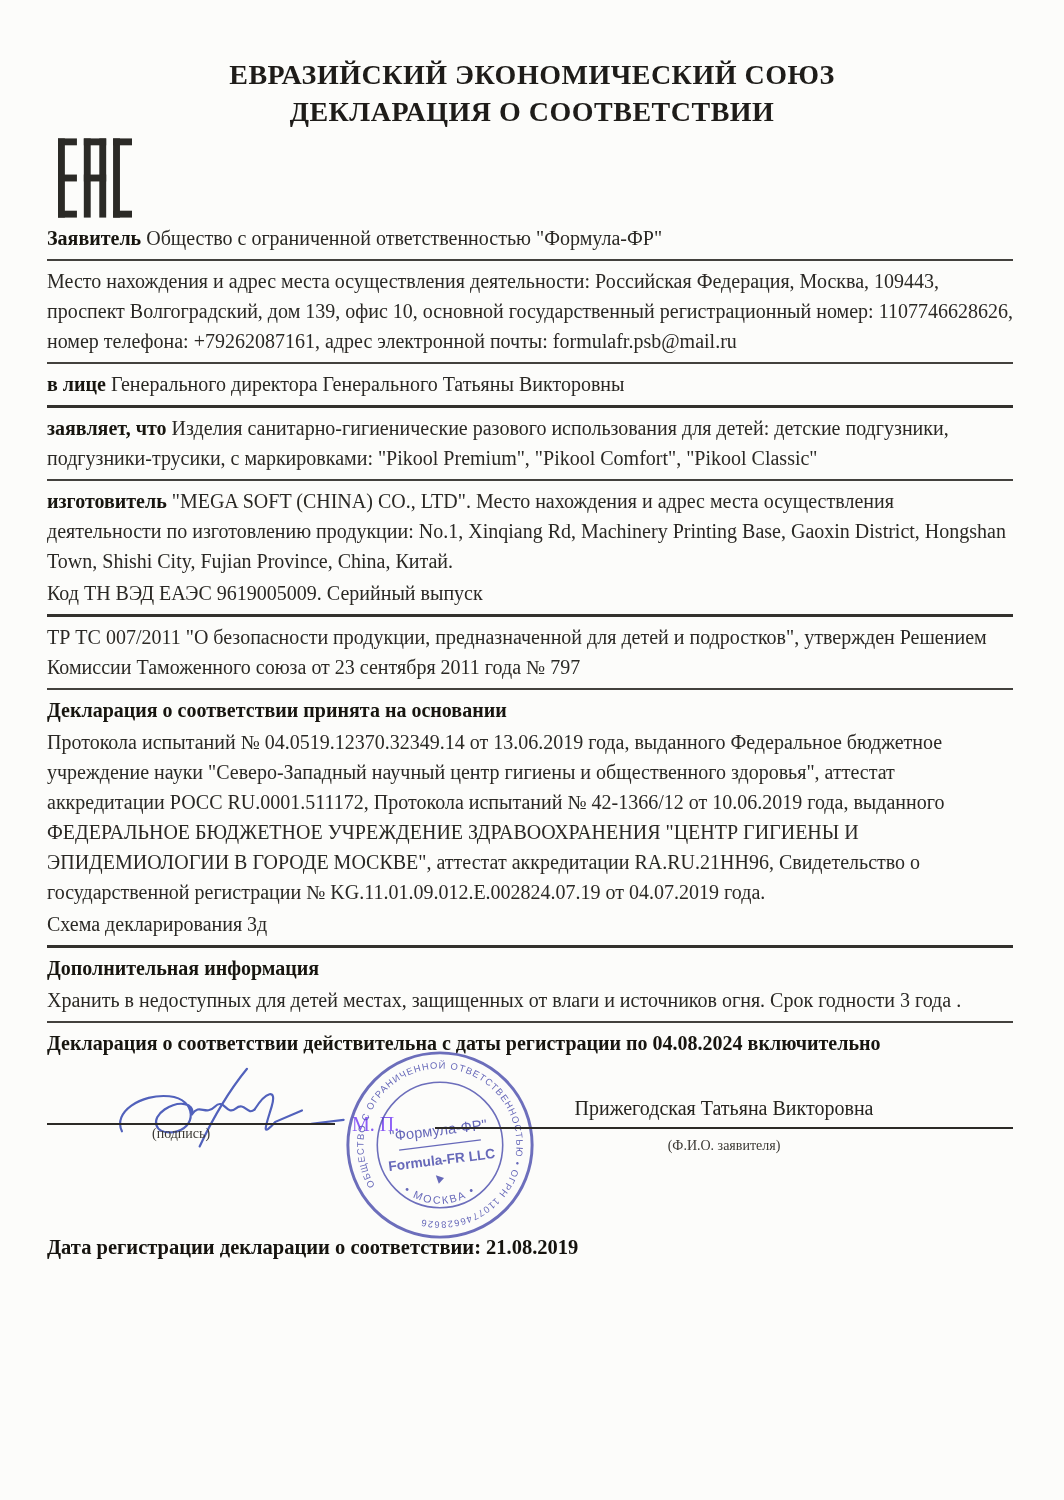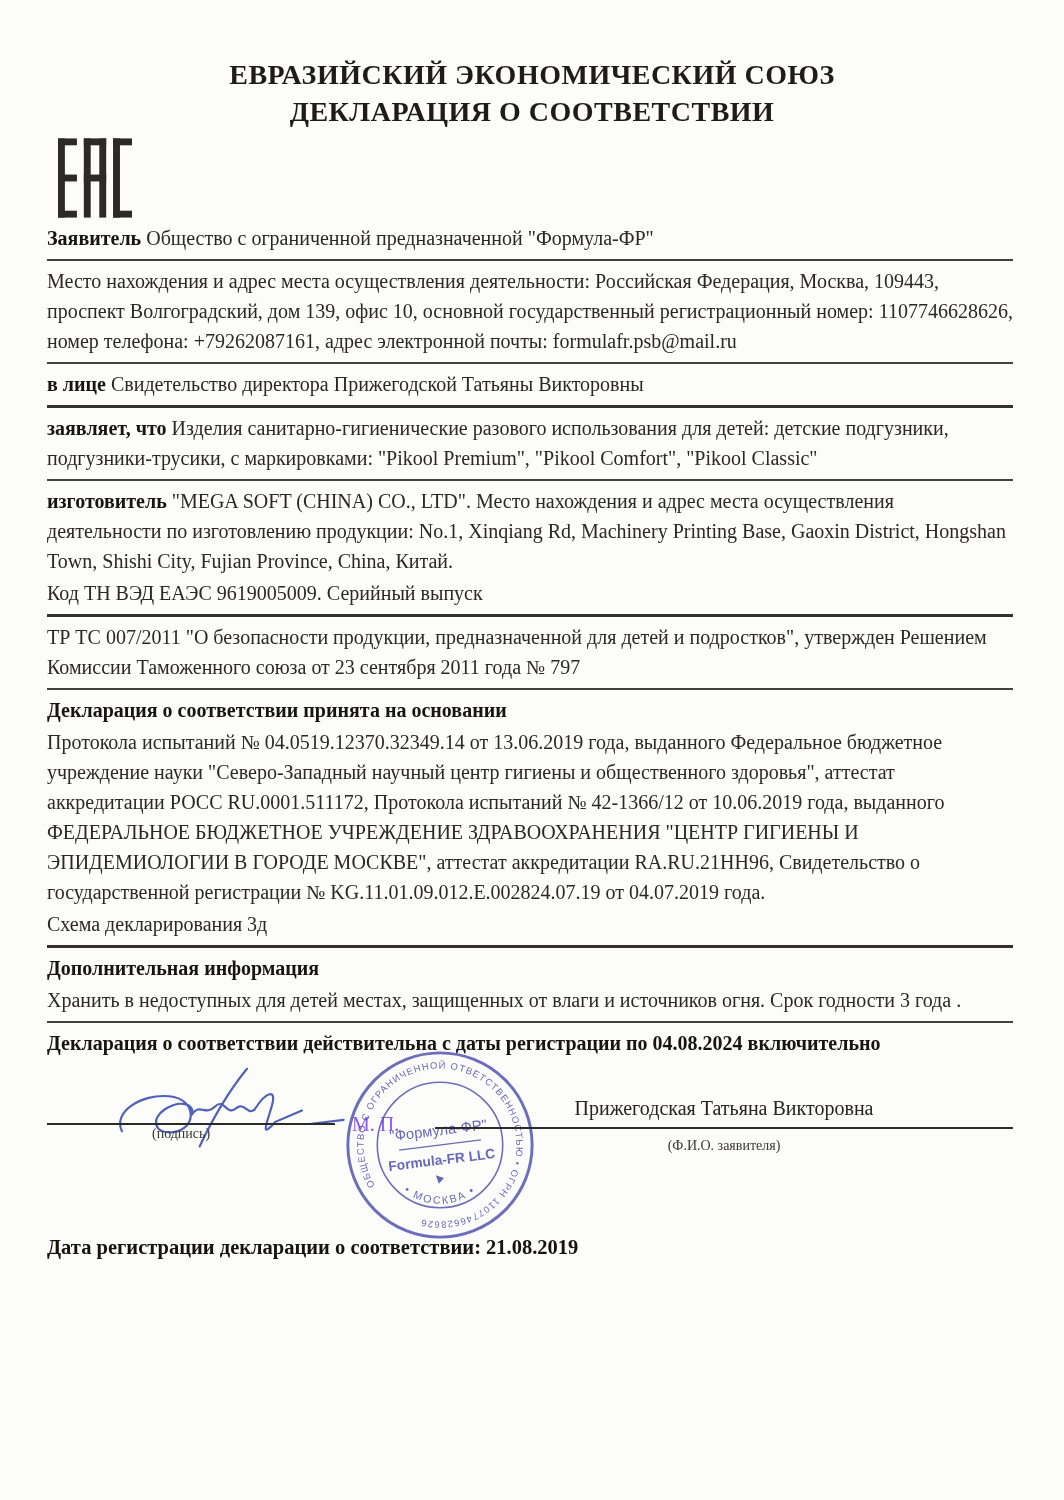--- a/index.html
+++ b/index.html
@@ -63,27 +63,27 @@
         <rect x="30" y="42" width="26" height="8"></rect>
         <rect x="64" y="0" width="8" height="92"></rect>
         <rect x="64" y="0" width="22" height="8"></rect>
         <rect x="64" y="84" width="22" height="8"></rect>
       </g>
     </svg>
   </span>
 
   <div class="content">
 
-    <p><span class="lbl">Заявитель</span> <span>Общество с ограниченной предназначенной "Формула-ФР"</span></p>
+    <p><span class="lbl">Заявитель</span> <span>Общество с ограниченной ответственностью "Формула-ФР"</span></p>
     <div class="divider"></div>
 
     <p>Место нахождения и адрес места осуществления деятельности: Российская Федерация, Москва, 109443, проспект Волгоградский, дом 139, офис 10, основной государственный регистрационный номер: 1107746628626, номер телефона: +79262087161, адрес электронной почты: formulafr.psb@mail.ru</p>
     <div class="divider"></div>
 
-    <p><span class="lbl">в лице</span> <span>Свидетельство директора Прижегодской Татьяны Викторовны</span></p>
+    <p><span class="lbl">в лице</span> <span>Генерального директора Генерального Татьяны Викторовны</span></p>
     <div class="divider thick"></div>
 
     <p><span class="lbl">заявляет, что</span> <span>Изделия санитарно-гигиенические разового использования для детей: детские подгузники, подгузники-трусики, с маркировками: "Pikool Premium", "Pikool Comfort", "Pikool Classic"</span></p>
     <div class="divider"></div>
 
     <p><span class="lbl">изготовитель</span> <span>"MEGA SOFT (CHINA) CO., LTD". Место нахождения и адрес места осуществления деятельности по изготовлению продукции: No.1, Xinqiang Rd, Machinery Printing Base, Gaoxin District, Hongshan Town, Shishi City, Fujian Province, China, Китай.</span></p>
     <p>Код ТН ВЭД ЕАЭС 9619005009. Серийный выпуск</p>
     <div class="divider thick"></div>
 
     <p>ТР ТС 007/2011 "О безопасности продукции, предназначенной для детей и подростков", утвержден Решением Комиссии Таможенного союза от 23 сентября 2011 года № 797</p>

